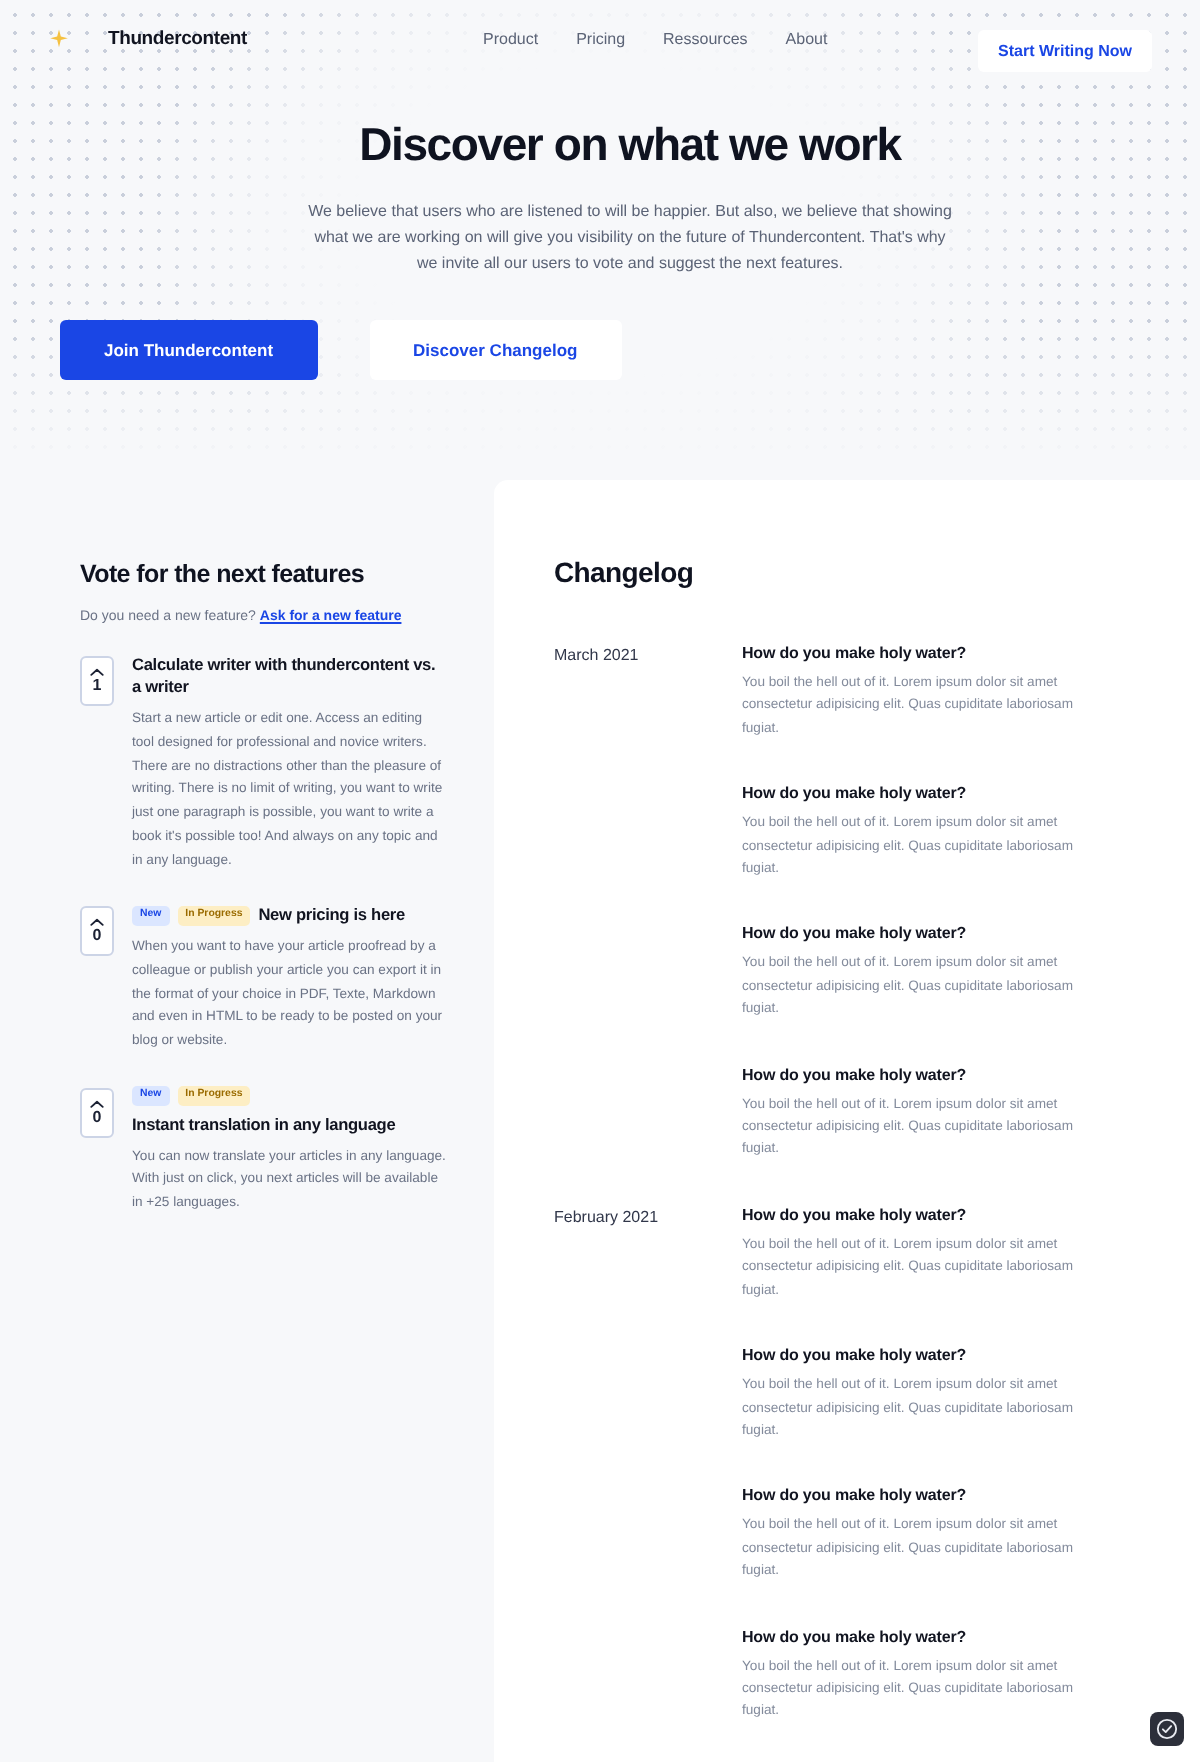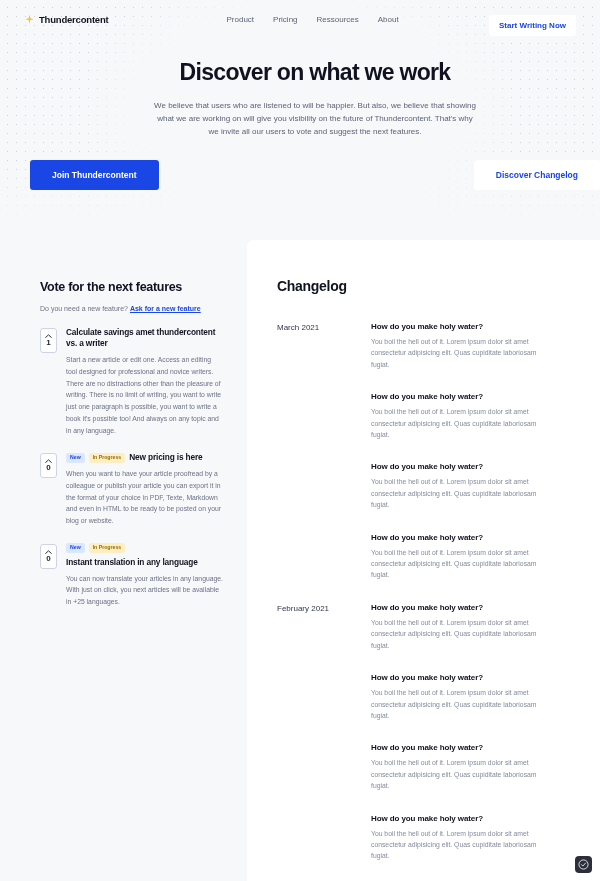--- a/index.html
+++ b/index.html
@@ -48,21 +48,21 @@
     width: 600px;
     height: 38px;
     display: flex;
     align-items: center;
     padding: 0 24px;
     z-index: 6;
   }
   .brand {
     display: flex;
     align-items: center;
-    gap: 4px;
+    gap: 19px;
     flex: 0 0 auto;
   }
   .brand-icon {
     width: 11px; height: 11px;
     display: block;
   }
   .brand-name {
     font-size: 9.5px;
     font-weight: bold;
     letter-spacing: -0.2px;
@@ -114,22 +114,22 @@
   .hero-sub {
     margin: 13px auto 12px;
     width: 322px;
     font-size: 8px;
     line-height: 1.62;
     color: #5b6376;
   }
   .hero-actions {
     margin-top: 21px;
     display: flex;
-    justify-content: space-between;
-    gap: 8px;
+    justify-content: flex-start;
+    gap: 26px;
   }
   .btn {
     font-family: "Liberation Sans", sans-serif;
     font-size: 8.5px;
     font-weight: bold;
     border-radius: 3px;
     padding: 10px 22px;
     cursor: pointer;
     border: none;
     white-space: nowrap;
@@ -342,21 +342,21 @@
 
       <article class="feature">
         <div class="vote-box">
           <svg class="vote-chevron" viewBox="0 0 12 7">
             <path d="M1 6 L6 1.5 L11 6" fill="none" stroke="#1b2133" stroke-width="1.6" stroke-linecap="round" stroke-linejoin="round"></path>
           </svg>
           <span class="vote-count">1</span>
         </div>
         <div class="feature-body">
           <div class="feature-head">
-            <h3 class="feature-title">Calculate savings amet thundercontent vs. a writer</h3>
+            <h3 class="feature-title">Calculate writer with thundercontent vs. a writer</h3>
           </div>
           <p class="feature-desc">Start a new article or edit one. Access an editing tool designed for professional and novice writers. There are no distractions other than the pleasure of writing. There is no limit of writing, you want to write just one paragraph is possible, you want to write a book it's possible too! And always on any topic and in any language.</p>
         </div>
       </article>
 
       <article class="feature">
         <div class="vote-box">
           <svg class="vote-chevron" viewBox="0 0 12 7">
             <path d="M1 6 L6 1.5 L11 6" fill="none" stroke="#1b2133" stroke-width="1.6" stroke-linecap="round" stroke-linejoin="round"></path>
           </svg>

